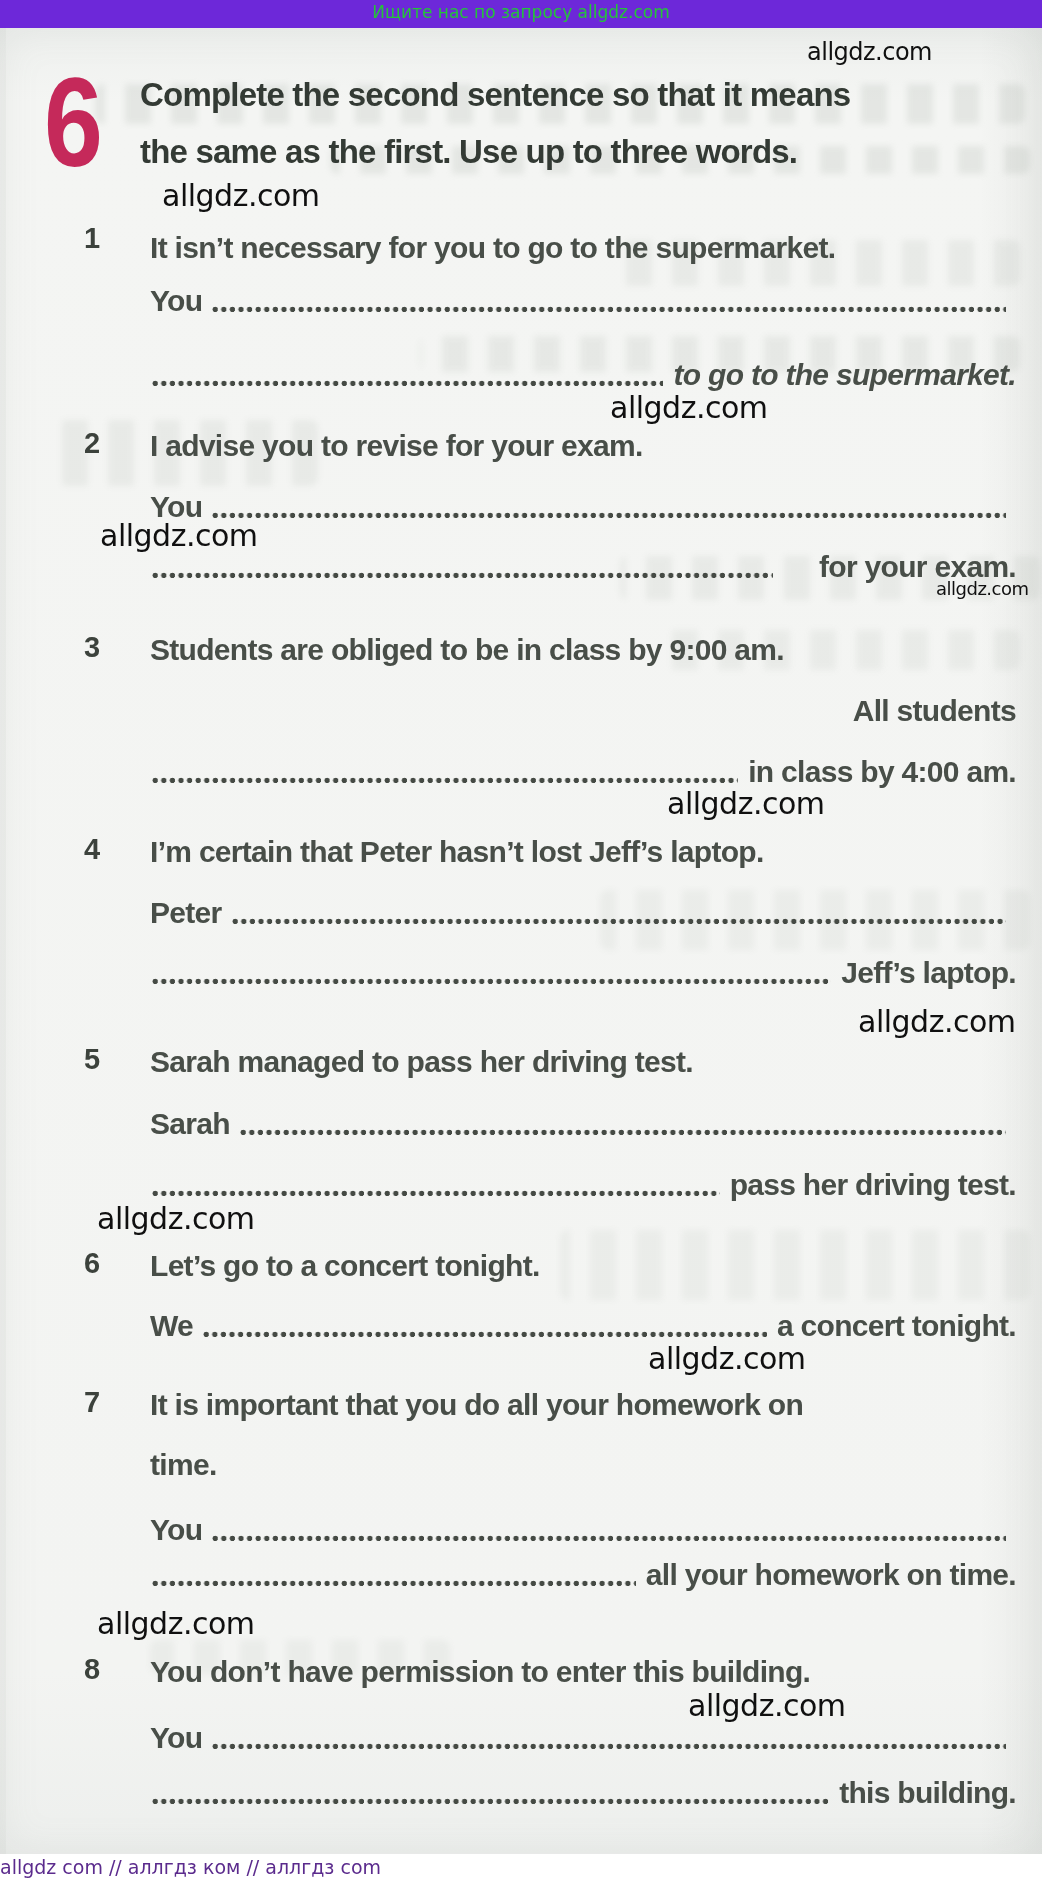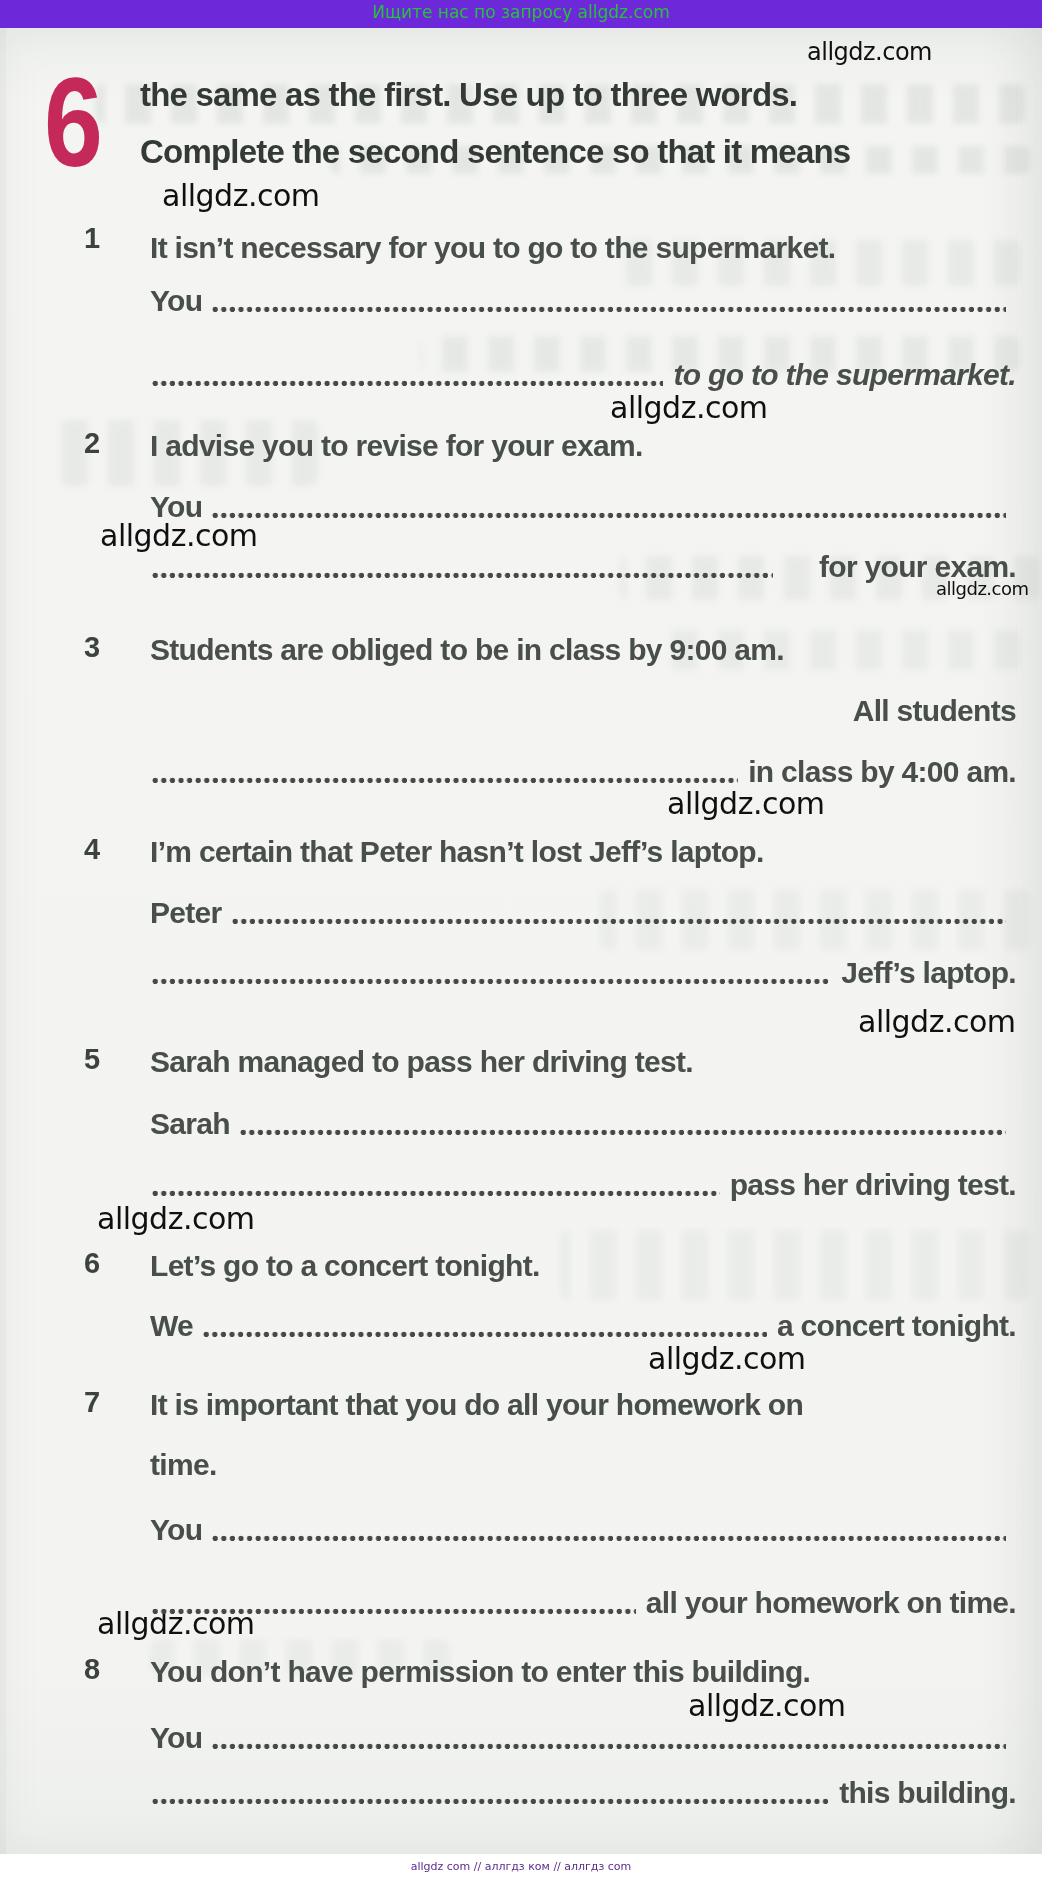--- a/index.html
+++ b/index.html
@@ -8,21 +8,21 @@
     font-family:"Liberation Sans",sans-serif;background:#ffffff;
   }
   
   .banner-top{
     position:absolute;left:0;top:0;width:100%;height:28px;background:#6d28d9;
     text-align:center;font-size:17px;line-height:24px;color:#25c33b;
     font-family:"DejaVu Sans",sans-serif;
   }
   .banner-bottom{
     position:absolute;left:0;bottom:0;width:100%;height:30px;background:#ffffff;
-    text-align:center;font-size:11px;line-height:26px;color:#5b2b8d;
+    text-align:left;font-size:19px;line-height:26px;color:#5b2b8d;
     font-family:"DejaVu Sans",sans-serif;
   }
   
   .page{
     position:absolute;left:0;top:28px;width:1042px;height:1826px;
     background:
       linear-gradient(90deg, rgba(120,128,120,0.05) 0 6px, rgba(0,0,0,0) 6px 94%, rgba(110,118,110,0.07) 100%),
       linear-gradient(180deg,#eef0ee 0%,#f4f5f3 4%,#f3f4f2 90%,#edefed 100%);
     box-shadow:inset 0 0 40px rgba(140,150,140,0.12);
   }
@@ -98,22 +98,22 @@
   <div class="wm sm18" style="left:936px;top:578px;">allgdz.com</div>
   <div class="wm" style="left:667px;top:786px;">allgdz.com</div>
   <div class="wm" style="left:858px;top:1004px;">allgdz.com</div>
   <div class="wm" style="left:97px;top:1201px;">allgdz.com</div>
   <div class="wm" style="left:648px;top:1341px;">allgdz.com</div>
   <div class="wm" style="left:97px;top:1606px;">allgdz.com</div>
   <div class="wm" style="left:688px;top:1688px;">allgdz.com</div>
 
   <div class="ex-num">6</div>
   <div class="ex-instr">
+    <div>Complete the second sentence so that it means</div>
     <div>the same as the first. Use up to three words.</div>
-    <div>Complete the second sentence so that it means</div>
   </div>
 
   <div class="item" style="top:222px;">
     <div class="num">1</div>
     <div class="line" style="top:7px;">It isn’t necessary for you to go to the supermarket.</div>
     <div class="line row" style="top:58px;">
       <span class="stem">You</span>
       <span class="dots"></span>
     </div>
     <div class="line row" style="top:132px;font-style:italic;">
@@ -185,21 +185,21 @@
   </div>
 
   <div class="item" style="top:1386px;">
     <div class="num">7</div>
     <div class="line" style="top:0;">It is important that you do all your homework on</div>
     <div class="line" style="top:60px;">time.</div>
     <div class="line row" style="top:123px;">
       <span class="stem">You</span>
       <span class="dots"></span>
     </div>
-    <div class="line row" style="top:196px;">
+    <div class="line row" style="top:168px;">
       <span class="dots"></span>
       <span class="tail">all your homework on time.</span>
     </div>
   </div>
 
   <div class="item" style="top:1653px;">
     <div class="num">8</div>
     <div class="line" style="top:0;">You don’t have permission to enter this building.</div>
     <div class="line row" style="top:64px;">
       <span class="stem">You</span>

